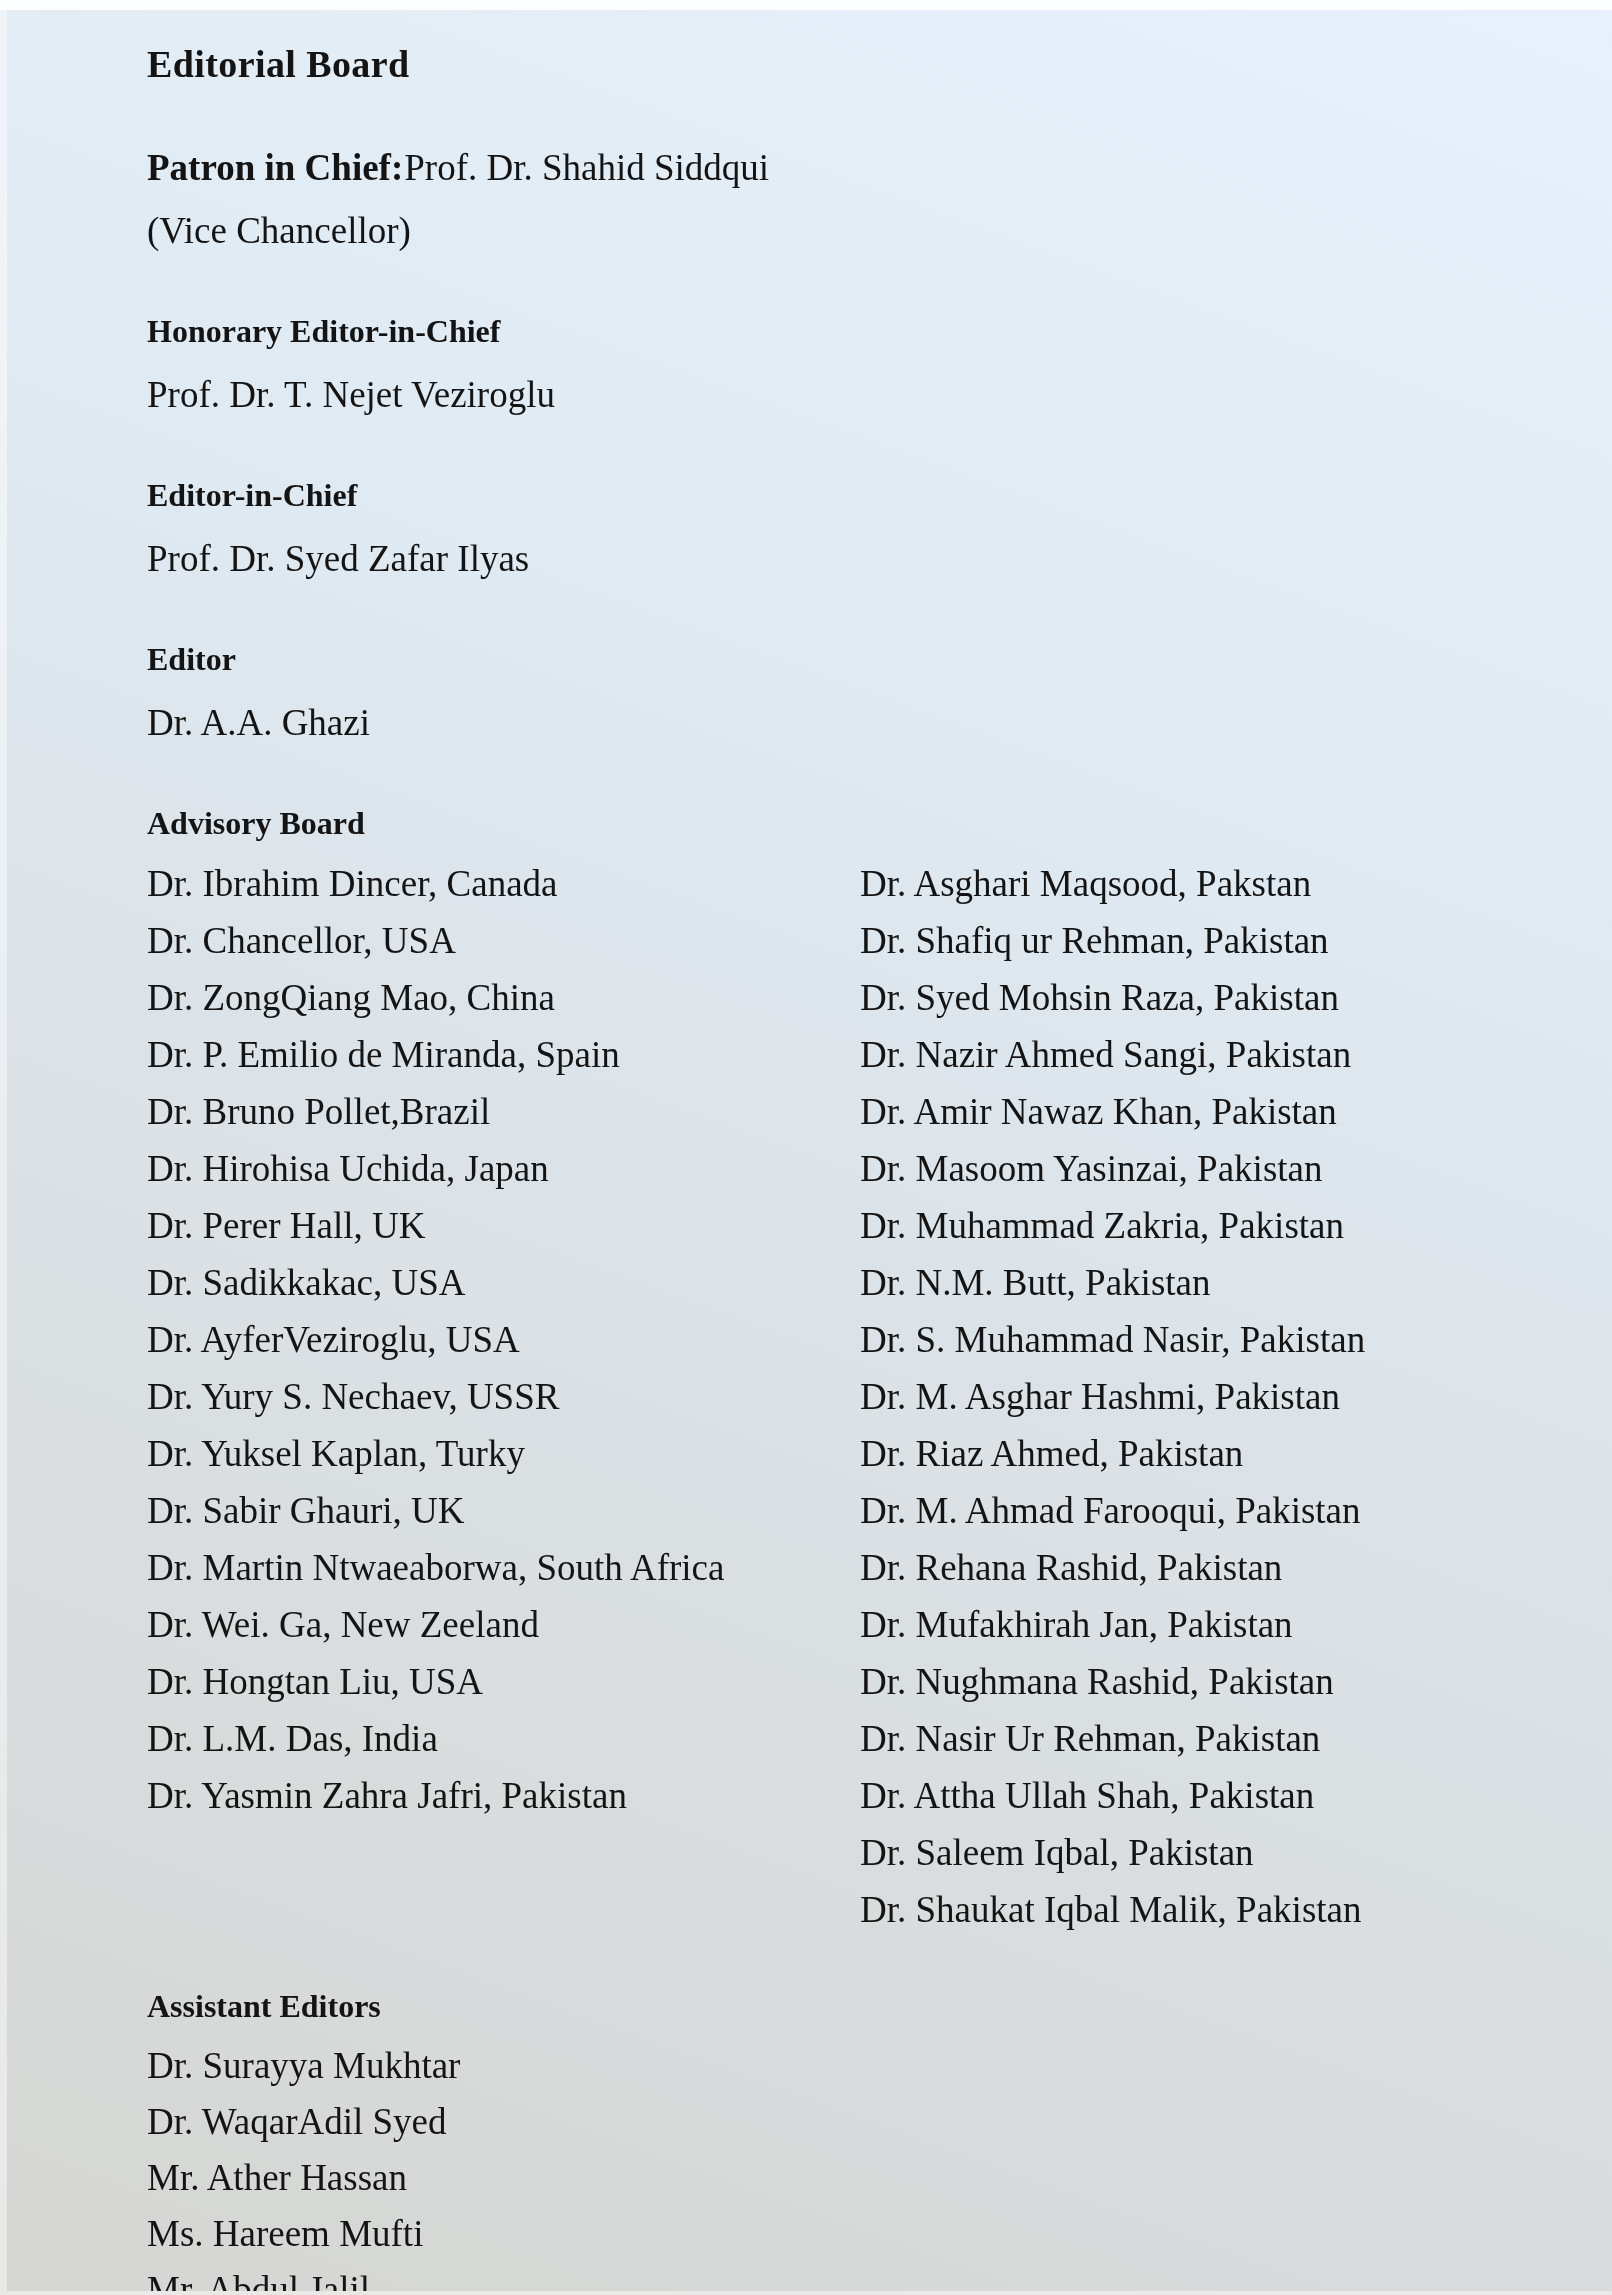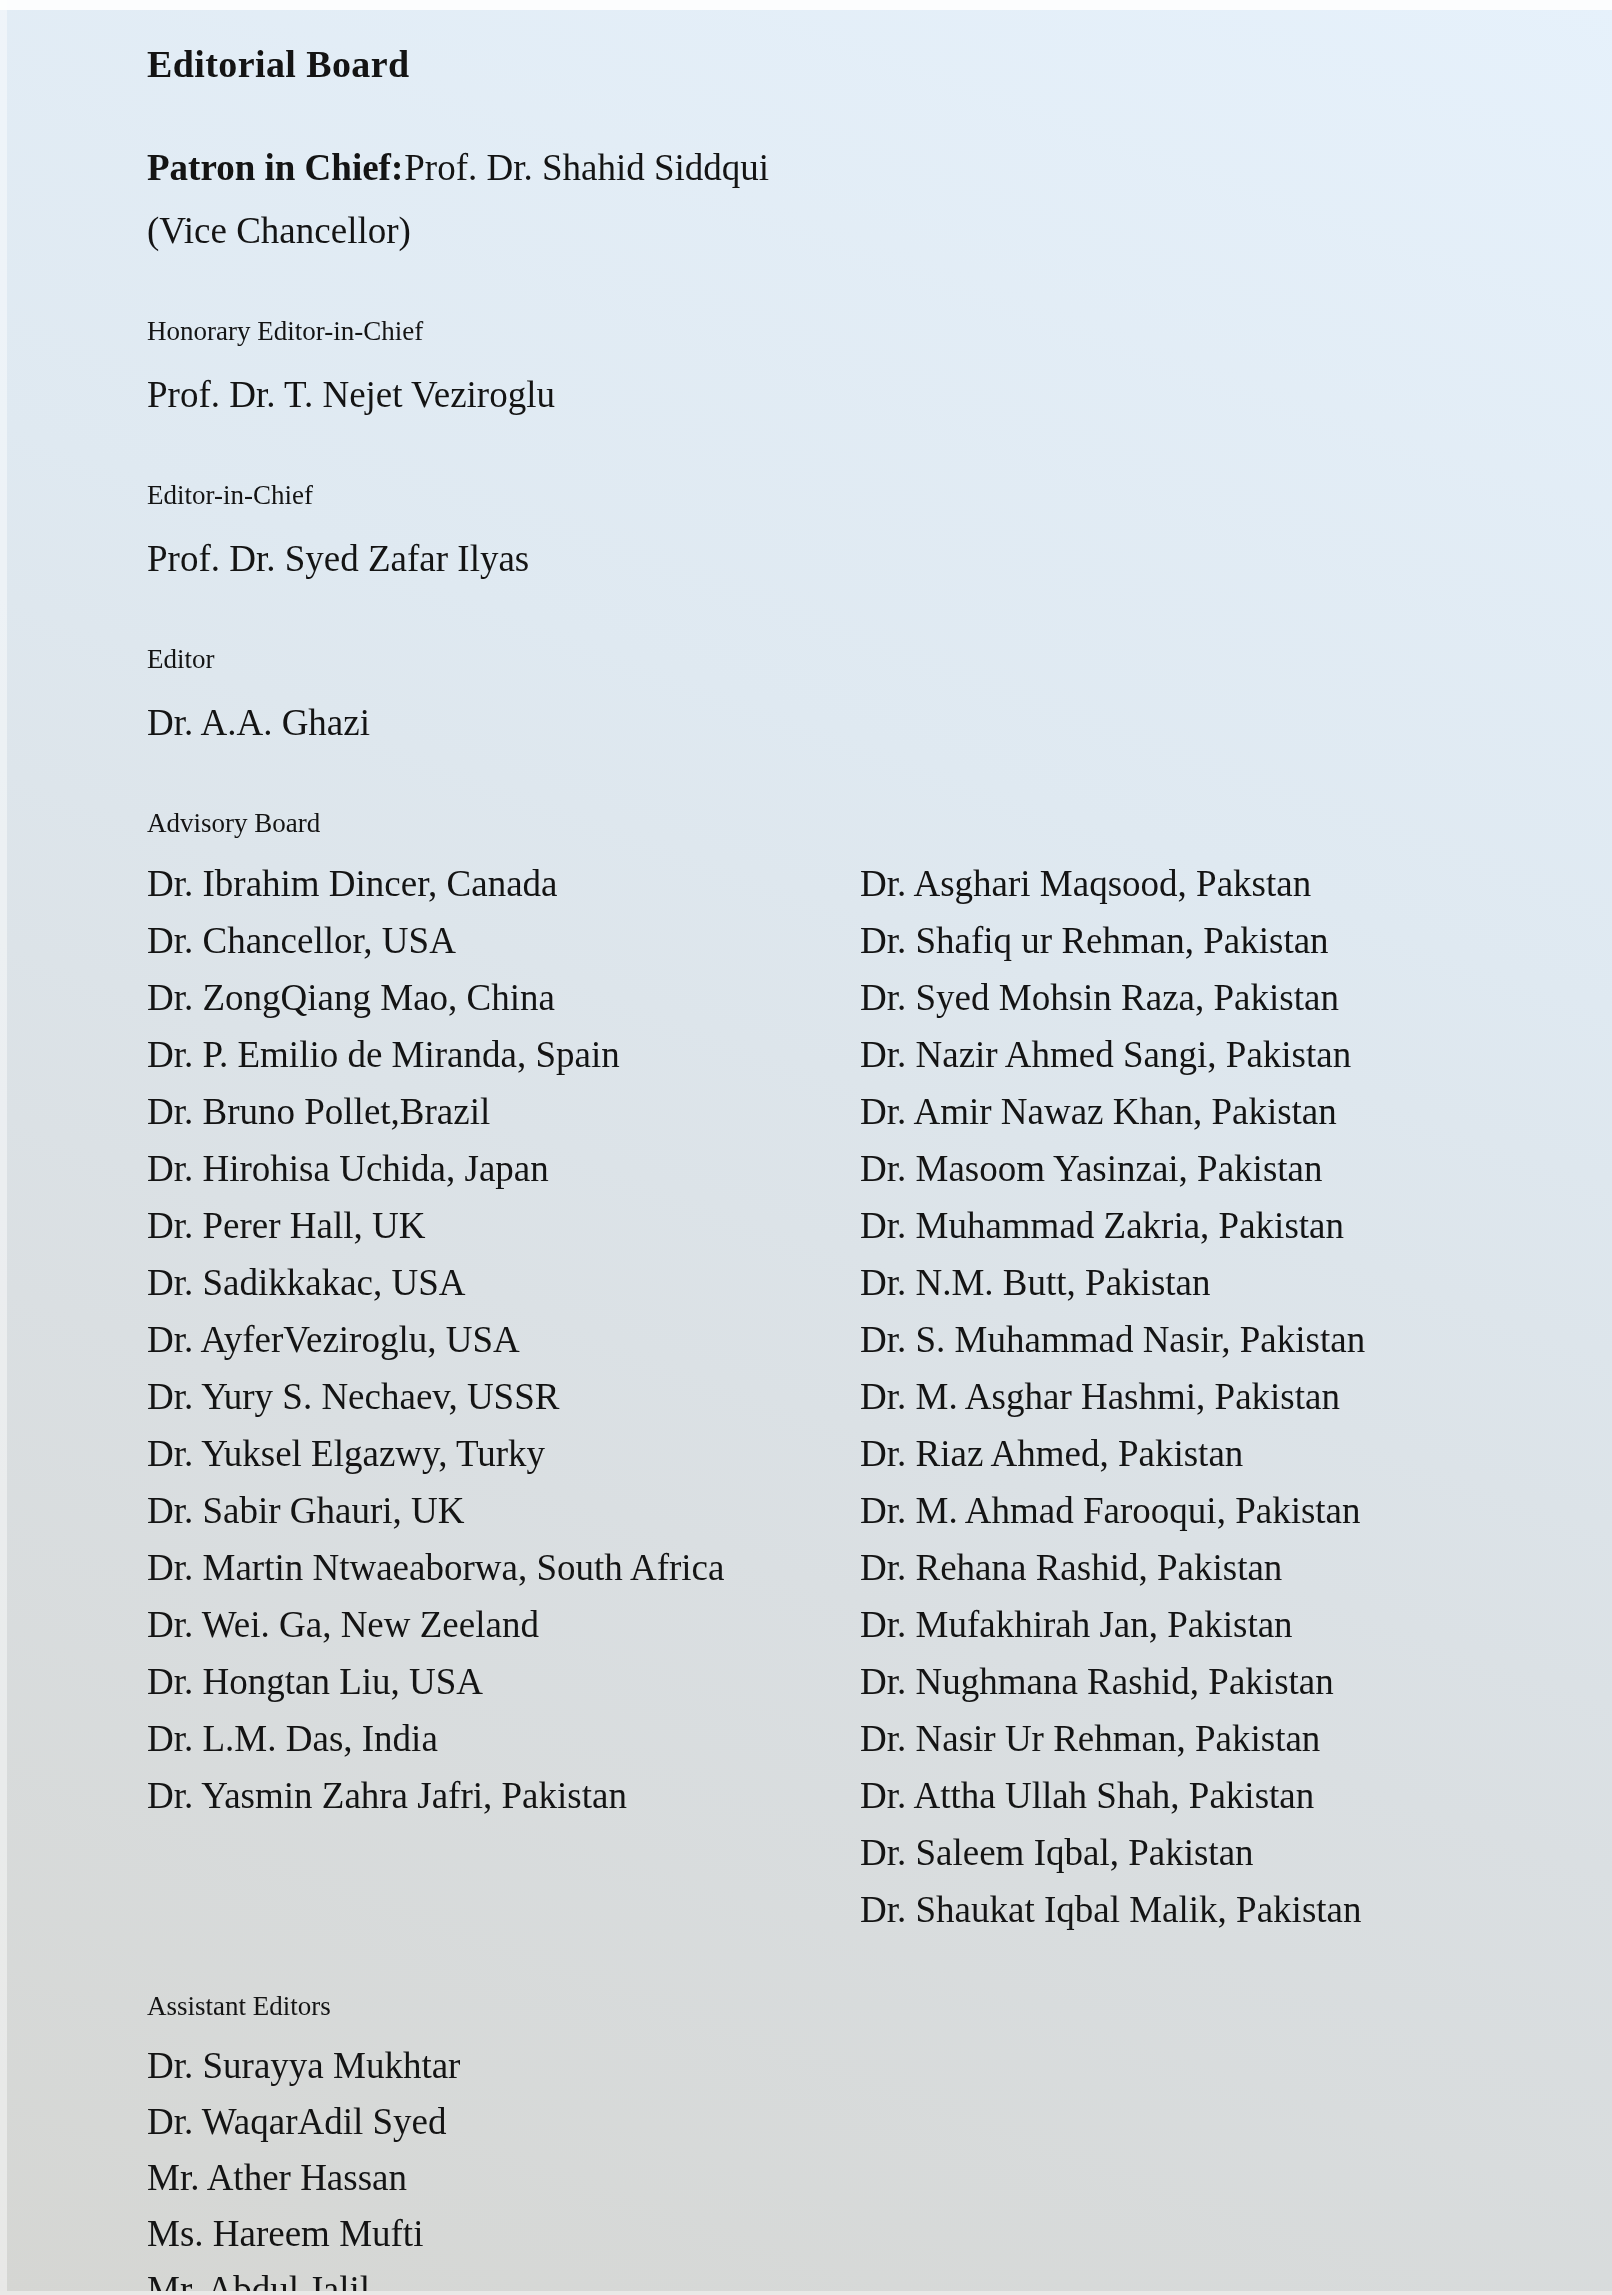--- a/index.html
+++ b/index.html
@@ -53,23 +53,23 @@
     font-weight: bold;
     margin-right: 1px;
   }
   .patron-block {
     margin-bottom: 38px;
   }
   .section {
     margin-bottom: 38px;
   }
   .heading {
-    font-size: 27px;
+    font-size: 32px;
     line-height: 63px;
-    font-weight: normal;
+    font-weight: bold;
     white-space: nowrap;
   }
   .advisory-columns {
     display: flex;
     align-items: flex-start;
   }
   .adv-col-left {
     width: 713px;
     flex: 0 0 713px;
   }
@@ -129,21 +129,21 @@
           <div class="adv-item">Dr. Ibrahim Dincer, Canada</div>
           <div class="adv-item">Dr. Chancellor, USA</div>
           <div class="adv-item">Dr. ZongQiang Mao, China</div>
           <div class="adv-item">Dr. P. Emilio de Miranda,  Spain</div>
           <div class="adv-item">Dr. Bruno Pollet,Brazil</div>
           <div class="adv-item">Dr. Hirohisa Uchida, Japan</div>
           <div class="adv-item">Dr. Perer Hall, UK</div>
           <div class="adv-item">Dr. Sadikkakac, USA</div>
           <div class="adv-item">Dr. AyferVeziroglu, USA</div>
           <div class="adv-item">Dr. Yury S. Nechaev, USSR</div>
-          <div class="adv-item">Dr. Yuksel Elgazwy, Turky</div>
+          <div class="adv-item">Dr. Yuksel Kaplan, Turky</div>
           <div class="adv-item">Dr. Sabir Ghauri, UK</div>
           <div class="adv-item">Dr. Martin Ntwaeaborwa, South Africa</div>
           <div class="adv-item">Dr. Wei. Ga, New Zeeland</div>
           <div class="adv-item">Dr. Hongtan Liu, USA</div>
           <div class="adv-item">Dr. L.M. Das, India</div>
           <div class="adv-item">Dr. Yasmin Zahra Jafri, Pakistan</div>
         </div>
       <div class="adv-col-right">
           <div class="adv-item">Dr. Asghari Maqsood, Pakstan</div>
           <div class="adv-item">Dr. Shafiq ur Rehman, Pakistan</div>

